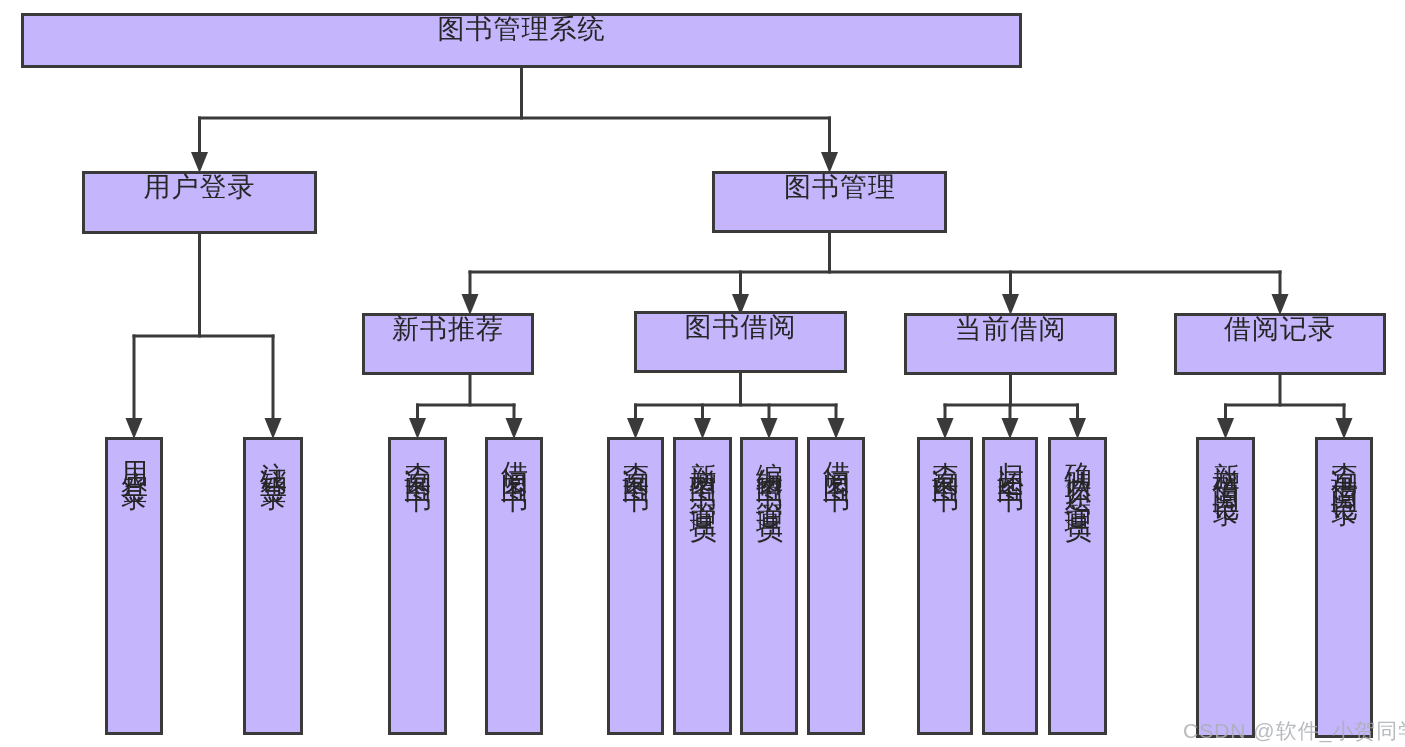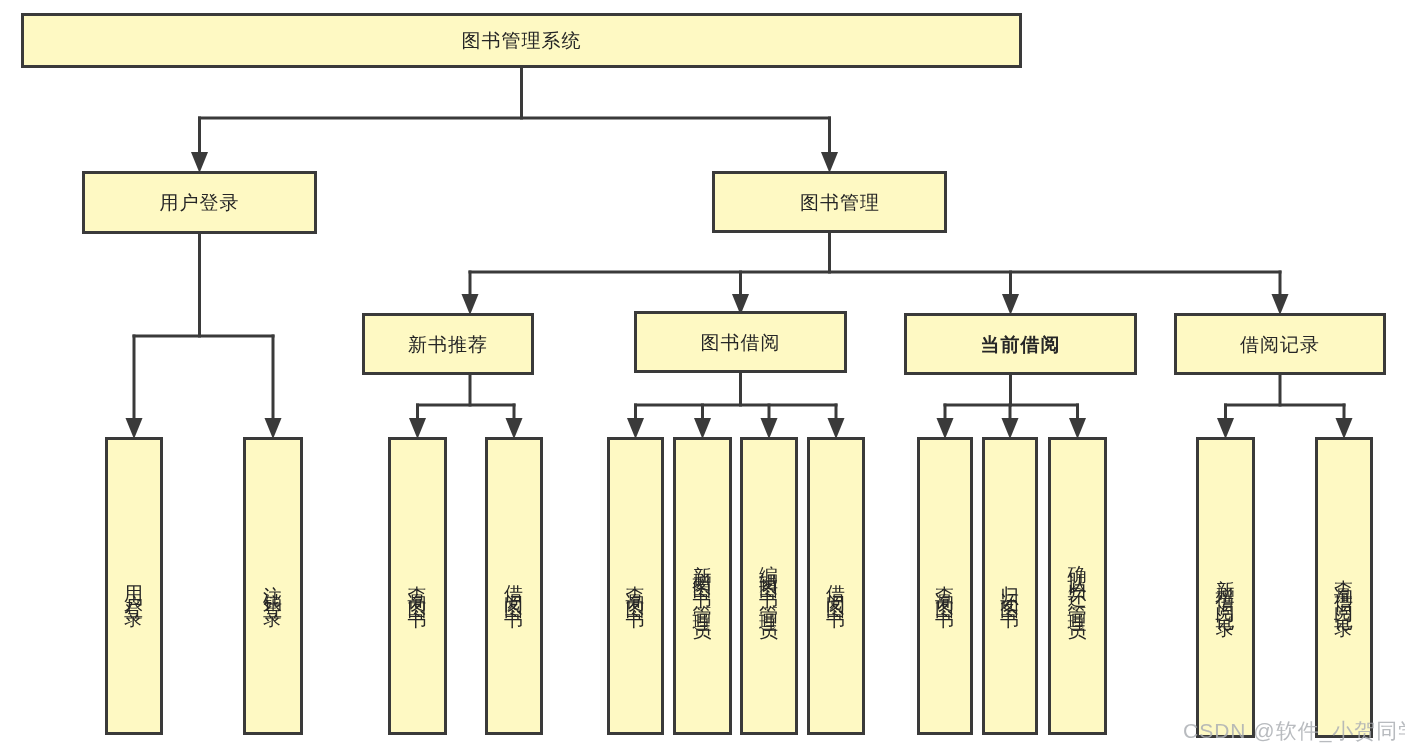--- a/index.html
+++ b/index.html
@@ -18,26 +18,26 @@
   .stage svg.connectors {
     position: absolute;
     left: 0;
     top: 0;
     z-index: 1;
   }
   .node {
     position: absolute;
     box-sizing: border-box;
     border: 3px solid #3a3a3a;
-    background: #fef9c3;
+    background: #c4b5fd;
     display: flex;
-    align-items: center;
+    align-items: flex-start;
     justify-content: center;
     color: #262626;
-    font-size: 19px;
+    font-size: 27px;
     line-height: 1;
     z-index: 2;
     letter-spacing: 1px;
   }
   .node.vertical span {
     writing-mode: vertical-rl;
     text-orientation: mixed;
     letter-spacing: 8px;
     white-space: nowrap;
   }
@@ -120,21 +120,21 @@
     </div>
     <div class="node horizontal" style="left: 712px; top: 171px; width: 235px; height: 62px; padding-left: 21px;">
       <span>图书管理</span>
     </div>
     <div class="node horizontal" style="left: 362px; top: 313px; width: 172px; height: 62px;">
       <span>新书推荐</span>
     </div>
     <div class="node horizontal" style="left: 634px; top: 311px; width: 213px; height: 62px;">
       <span>图书借阅</span>
     </div>
-    <div class="node horizontal" style="left: 904px; top: 313px; width: 233px; height: 62px; font-weight: bold;">
+    <div class="node horizontal" style="left: 904px; top: 313px; width: 213px; height: 62px;">
       <span>当前借阅</span>
     </div>
     <div class="node horizontal" style="left: 1174px; top: 313px; width: 212px; height: 62px;">
       <span>借阅记录</span>
     </div>
     <div class="node vertical" style="left: 105px; top: 437px; width: 58px; height: 298px;">
       <span>用户登录</span>
     </div>
     <div class="node vertical" style="left: 243px; top: 437px; width: 60px; height: 298px;">
       <span>注销登录</span>

